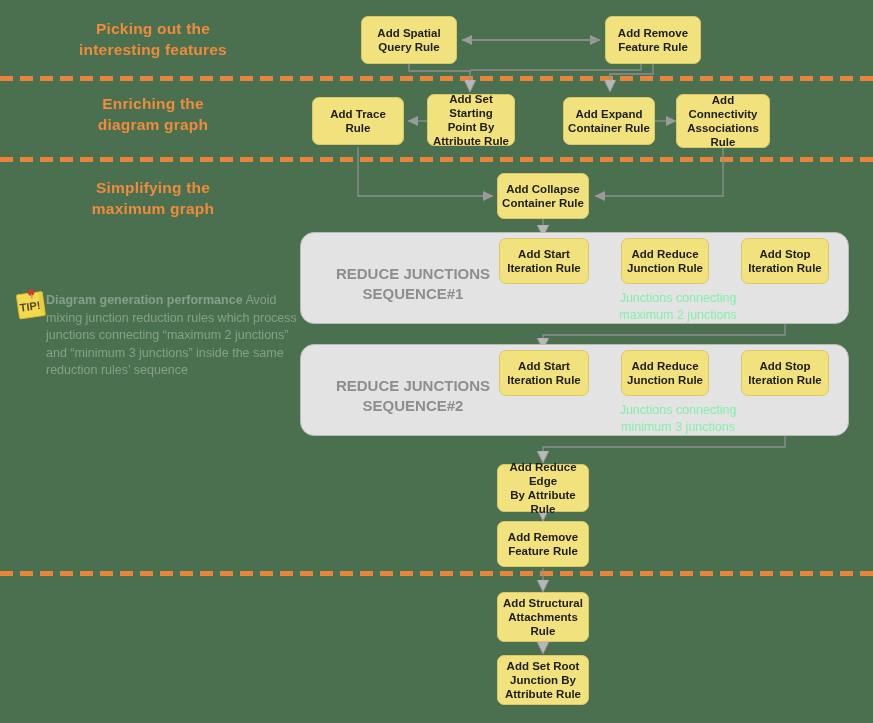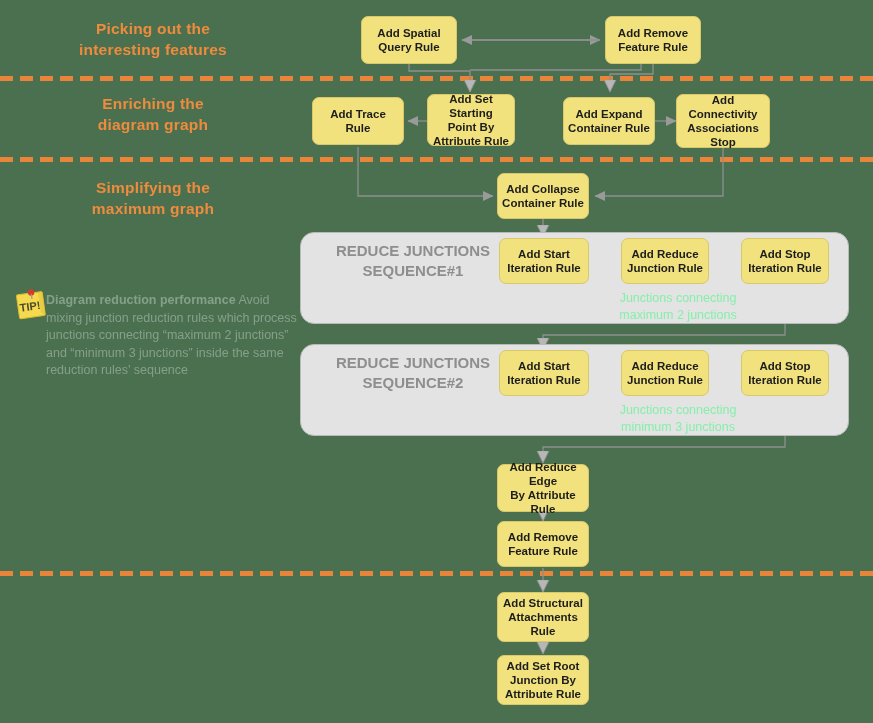--- a/index.html
+++ b/index.html
@@ -59,20 +59,21 @@
   }
   .group-title{
     position:absolute;
     color:#8e8e8e;
     font-weight:bold;
     font-size:15px;
     line-height:20px;
     white-space:pre-line;
     text-align:center;
     z-index:2;
+    margin-top:23px;
   }
   .group-note{
     position:absolute;
     color:#86efac;
     font-size:12.5px;
     line-height:17px;
     white-space:pre-line;
     text-align:center;
     z-index:2;
   }
@@ -175,21 +176,21 @@
 
   <div class="node" style="left:312px;top:97px;width:92px;height:48px">Add Trace
 Rule</div>
   <div class="node" style="left:427px;top:94px;width:88px;height:52px">Add Set  Starting
 Point By
 Attribute Rule</div>
   <div class="node" style="left:563px;top:97px;width:92px;height:48px">Add Expand
 Container Rule</div>
   <div class="node" style="left:676px;top:94px;width:94px;height:54px">Add Connectivity
 Associations
-Stop</div>
+Rule</div>
 
   <div class="node" style="left:497px;top:173px;width:92px;height:46px">Add Collapse
 Container Rule</div>
 
   <div class="node" style="left:499px;top:238px;width:90px;height:46px">Add Start
 Iteration Rule</div>
   <div class="node" style="left:621px;top:238px;width:88px;height:46px">Add Reduce
 Junction Rule</div>
   <div class="node" style="left:741px;top:238px;width:88px;height:46px">Add Stop
 Iteration Rule</div>
@@ -216,17 +217,17 @@
   <svg class="tip-icon" viewBox="0 0 36 34">
     <g transform="rotate(-8 18 18)">
       <rect x="4" y="5" width="26" height="24" rx="1.5" fill="#f5d94e" stroke="#d9bb2e" stroke-width="1"></rect>
       <path d="M30,5 L30,29 L26,26 L26,5 z" fill="#e6c63c" opacity=".7"></path>
       <text x="16" y="22" font-family="Liberation Sans, sans-serif" font-size="11" font-weight="bold" fill="#4a4a28" text-anchor="middle">TIP!</text>
       <circle cx="19" cy="4.5" r="3.2" fill="#d63b2a"></circle>
       <path d="M19,6 L19,11" stroke="#9a9a9a" stroke-width="1.2"></path>
     </g>
   </svg>
   <div class="tip" style="left:46px;top:292px">
-    <span class="tip-title">Diagram reduction performance</span>
+    <span class="tip-title">Diagram generation performance</span>
     <span>Avoid mixing junction reduction rules which process junctions connecting “maximum 2 junctions” and “minimum 3 junctions” inside the same reduction rules’ sequence</span>
   </div>
 
 </div>
 
 </body></html>

